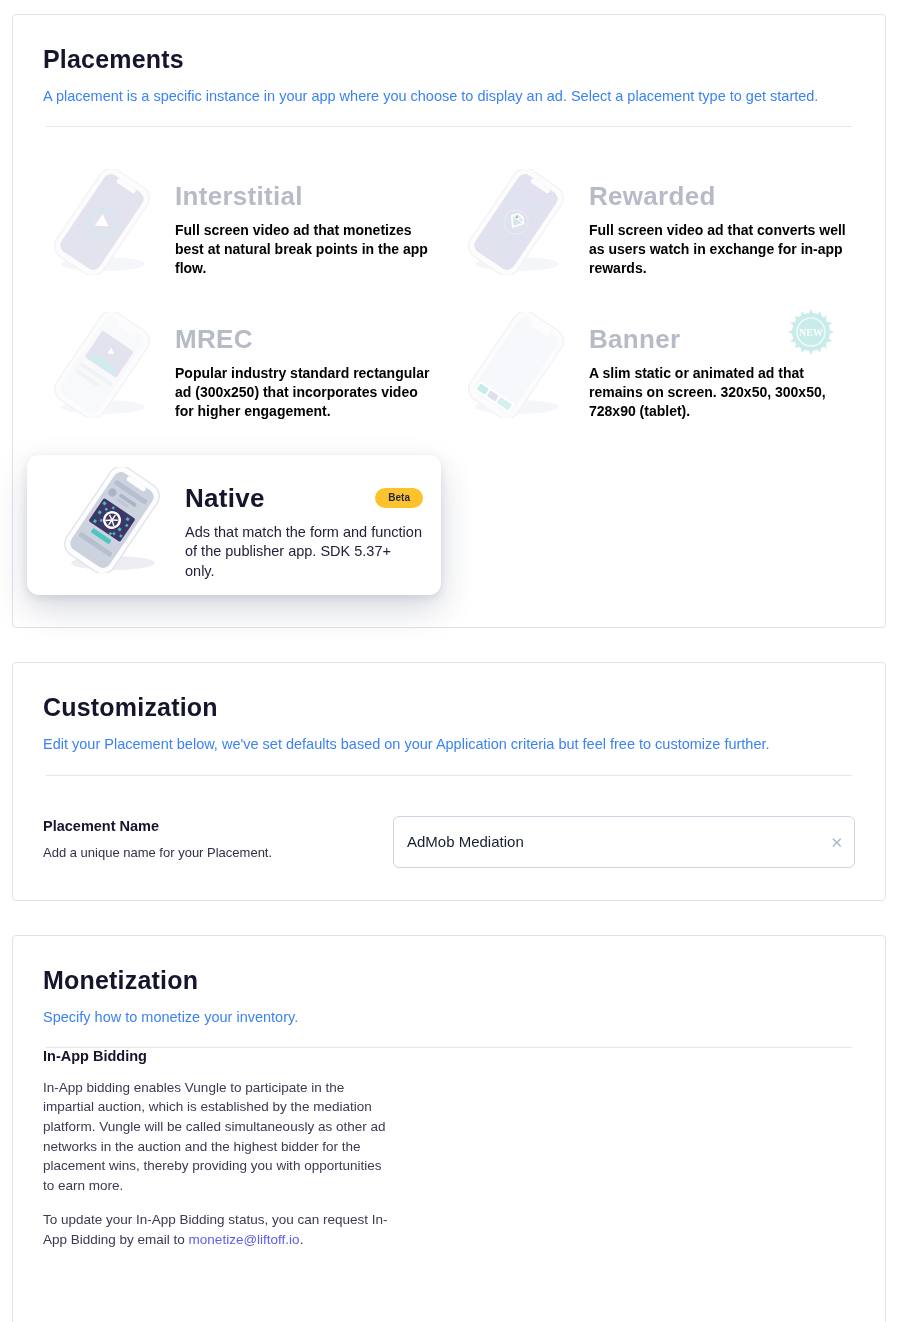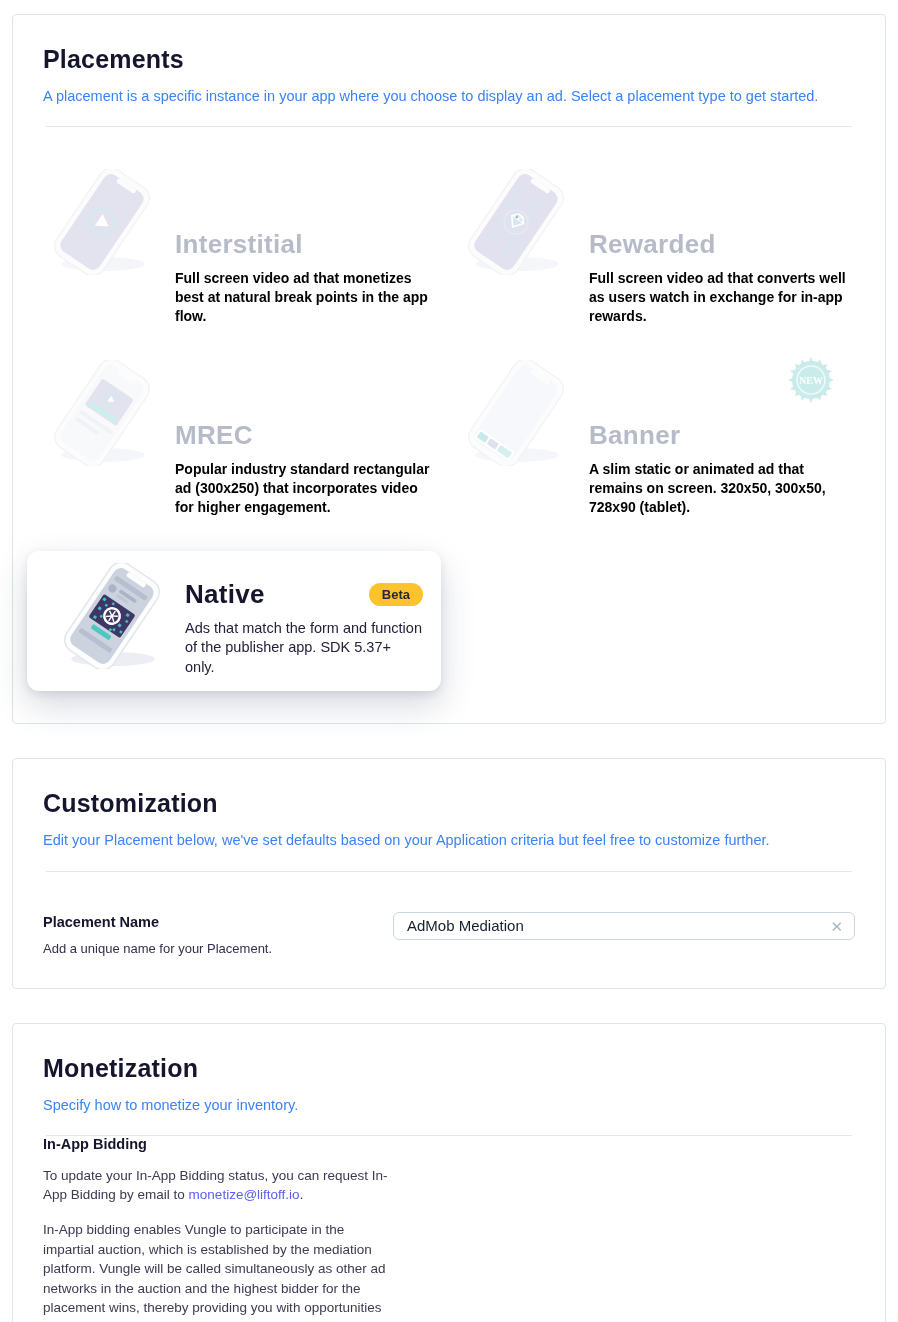--- a/index.html
+++ b/index.html
@@ -33,21 +33,20 @@
     column-gap:16px; row-gap:34px;
     margin-top:42px;
   }
   .placement-option { display:flex; align-items:flex-start; cursor:pointer; }
   .placement-illustration { width:118px; height:106px; flex:0 0 118px; margin-right:14px; }
   .placement-illustration.dimmed { opacity:.5; }
   .placement-text { padding-top:12px; position:relative; }
   .placement-title {
     font-size:26px; font-weight:800; color:#b7bbc8; letter-spacing:.3px;
     margin-bottom:9px;
-    margin-top:48px;
   }
   .placement-desc { font-size:14px; color:#000000; line-height:1.35; max-width:262px;font-weight:bold; }
   .placement-desc.narrow { max-width:238px; }
 
   .new-badge-wrap { position:absolute; top:-4px; right:-8px; width:48px; height:48px; }
 
   
   .native-card {
     grid-column:1 / 2;
     background:#fff; border-radius:12px;
@@ -56,33 +55,33 @@
     margin-left:-16px;
     display:flex; align-items:flex-start;
     cursor:pointer;
   }
   .native-card .placement-illustration { margin-left:14px; }
   .native-card .placement-text { padding-top:16px; width:100%; }
   .native-title-row { display:flex; align-items:center; justify-content:space-between; margin-bottom:9px; }
   .native-title { font-size:26px; font-weight:800; color:#15152e; letter-spacing:.3px; }
   .beta-badge {
     background:#fdc32d; color:#28283d;
-    font-size:13px; font-weight:700;
+    font-size:10px; font-weight:700;
     padding:5px 13px; border-radius:13px; line-height:1;
   }
   .native-desc { font-size:14.5px; color:#22223a; line-height:1.35; max-width:268px; }
 
   
   .field-row { display:flex; margin-top:40px; align-items:flex-start; }
   .field-label-col { width:350px; flex:0 0 350px; padding-top:2px; }
   .field-label { font-size:14.5px; font-weight:700; color:#15152e; margin-bottom:11px; }
   .field-help { font-size:13px; color:#30304a; }
   .text-input-wrap {
     flex:1; position:relative; display:flex; align-items:center;
-    border:1px solid #ccd6e2; border-radius:6px; height:28px; background:#fff;
+    border:1px solid #ccd6e2; border-radius:6px; height:52px; background:#fff;
   }
   .text-input {
     border:none; outline:none; background:transparent;
     width:100%; height:100%; padding:0 34px 0 13px;
     font-family:inherit; font-size:15px; color:#15202e;
   }
   .clear-x {
     position:absolute; right:11px; top:50%; transform:translateY(-50%);
     color:#a9b7cb; font-size:15px; line-height:1; cursor:pointer; user-select:none;
   }
@@ -319,25 +318,25 @@
   </section>
 
   <section class="card">
     <h1 class="section-title">Monetization</h1>
     <p class="section-subtitle">Specify how to monetize your inventory.</p>
     <hr class="divider">
 
     <div class="bidding-row">
       <div class="bidding-left">
         <div class="bidding-label">In-App Bidding</div>
+        <p class="bidding-desc">In-App bidding enables Vungle to participate in the impartial auction, which is established by the mediation platform. Vungle will be called simultaneously as other ad networks in the auction and the highest bidder for the placement wins, thereby providing you with opportunities to earn more.</p>
         <p class="bidding-desc">
           <span>To update your In-App Bidding status, you can request In-App Bidding by email to</span>
           <a class="email-link">monetize@liftoff.io</a><span>.</span>
         </p>
-        <p class="bidding-desc">In-App bidding enables Vungle to participate in the impartial auction, which is established by the mediation platform. Vungle will be called simultaneously as other ad networks in the auction and the highest bidder for the placement wins, thereby providing you with opportunities to earn more.</p>
       </div>
       <div class="bidding-right">
         <div class="toggle">
           <div class="toggle-knob"></div>
         </div>
         <span class="toggle-status">Disabled</span>
         <span class="help-icon">?</span>
       </div>
     </div>
   </section>

